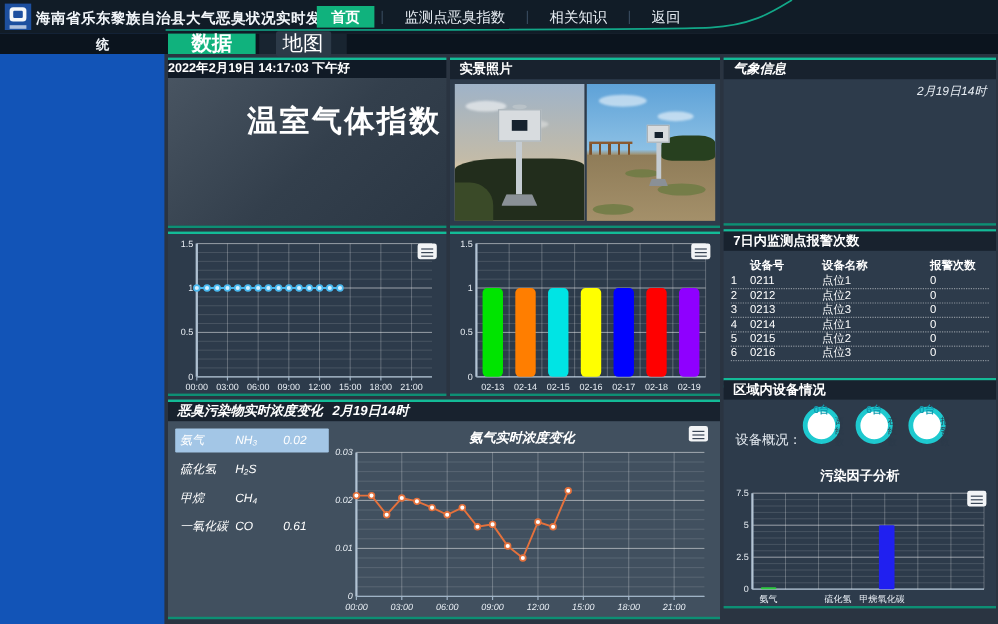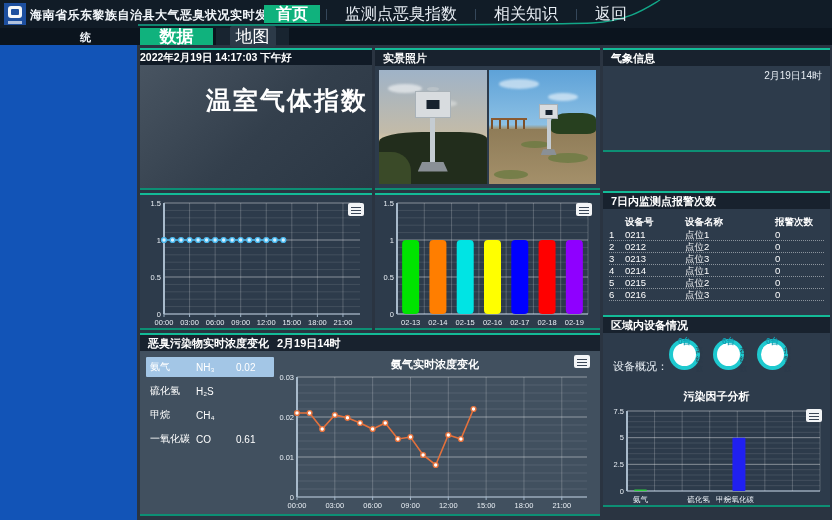--- a/index.html
+++ b/index.html
@@ -9,21 +9,21 @@
 
   
   #header { position:absolute; left:0; top:0; width:832px; height:28px; background:#111c27; z-index:5; }
   #logo { position:absolute; left:4px; top:3px; width:22px; height:22px; background:#1d4f9f; }
   #logo .glyph { position:absolute; left:4px; top:3px; width:14px; height:12px; background:#f5f7f9; border-radius:3px; }
   #logo .glyph i { position:absolute; left:3px; top:3px; width:8px; height:6px; background:#1d4f9f; border-radius:1px; display:block; }
   #logo .sub { position:absolute; left:4px; bottom:1px; width:14px; height:3px; background:rgba(255,255,255,.65); }
   #app-title { position:absolute; left:30px; top:7px; font-size:12px; font-weight:bold; color:#f2f6fa; letter-spacing:.5px; }
   #swoosh { position:absolute; left:0; top:0; width:832px; height:28px; pointer-events:none; }
   #main-nav { position:absolute; left:264px; top:5px; height:18px; display:flex; align-items:center; }
-  .nav-item { height:18px; line-height:18px; padding:0 12px; font-size:16px; color:#e8eef4; cursor:pointer; white-space:nowrap; }
+  .nav-item { height:18px; line-height:18px; padding:0 12px; font-size:12px; color:#e8eef4; cursor:pointer; white-space:nowrap; }
   .nav-item.active { background:#10b27d; color:#fff; font-weight:bold; }
   .nav-sep { width:1px; height:11px; background:#35475a; margin:0 6px; }
 
   
   #row2 { position:absolute; left:0; top:28px; width:832px; height:17px; background:#0b141e; z-index:4; }
   #sidebar { position:absolute; left:0; top:28px; width:137px; height:492px; background:#1254b7; z-index:3; }
   #title-wrap { position:absolute; left:80px; top:30px; font-size:11px; font-weight:bold; color:#f2f6fa; z-index:6; }
   .tab { position:absolute; top:28px; height:17px; line-height:17px; text-align:center; font-size:17px; color:#fff; cursor:pointer; z-index:6; }
   #tab-data { left:140px; width:73px; background:#10b27d; font-weight:bold; }
   #tab-map { left:216px; width:73px; background:#182430; }
@@ -52,35 +52,35 @@
   #photo-right .fence { position:absolute; left:2%; top:42%; width:34%; height:10%; background:
      repeating-linear-gradient(90deg,#7c4f28 0 2px,transparent 2px 8px); border-top:2px solid #8a5a30; }
   .cloud { position:absolute; background:#ffffff; border-radius:50%; opacity:.55; filter:blur(1px); }
   .station { position:absolute; }
   .station .box { position:relative; background:#d8dcdf; border:1px solid #a9b2b8; margin:0 auto; }
   .station .screen { position:absolute; left:50%; top:35%; transform:translateX(-50%); background:#16222e; }
   .station .pole { background:#c5ccd2; margin:0 auto; }
   .station .base { background:#8a9096; margin:0 auto; clip-path:polygon(15% 0,85% 0,100% 100%,0 100%); }
   .station .dish { position:absolute; top:-5px; left:50%; transform:translateX(-50%); width:12px; height:4px; background:#b9c2c8; border-radius:50%; }
 
-  #panel-weather { left:603px; top:48px; width:227px; height:104px; }
+  #panel-weather { left:603px; top:48px; width:227px; height:140px;font-style:italic; }
   #weather-time { text-align:right; padding:3px 8px; font-size:10px; color:#e8eef4; }
 
   #panel-chart1 { left:140px; top:193px; width:232px; height:137px; }
   #panel-chart2 { left:375px; top:193px; width:225px; height:137px; }
   .chart-box { position:absolute; left:0; top:2px; }
 
   #panel-alarms { left:603px; top:191px; width:227px; height:132px; }
   #alarm-table { position:absolute; left:6px; top:22px; width:215px; font-size:9.5px; color:#fff; }
   .al-row { display:flex; height:12px; line-height:12px; align-items:center; }
   .al-row.data { border-bottom:1px dotted rgba(255,255,255,.45); }
   .al-c0 { width:16px; } .al-c1 { width:60px; } .al-c2 { width:90px; } .al-c3 { width:48px; }
   .al-head { font-weight:bold; height:14px; line-height:14px; }
 
-  #panel-pollutant { left:140px; top:333px; width:460px; height:183px; background:#41505f; }
+  #panel-pollutant { left:140px; top:333px; width:460px; height:183px; background:#41505f;font-style:italic; }
   #pollutant-head { display:flex; gap:8px; }
   #pol-table { position:absolute; left:6px; top:22px; width:128px; font-size:10px; color:#fff; }
   .pol-row { display:flex; align-items:center; height:20px; margin-bottom:4px; }
   .pol-row.selected { background:#a3c6e6; border-radius:1px; }
   .pol-c0 { width:50px; padding-left:4px; } .pol-c1 { width:40px; } .pol-c2 { width:34px; }
   #pol-header-row { display:flex; font-weight:bold; margin-bottom:4px; }
   #pol-header-row .unit { display:block; font-weight:normal; font-size:8.5px; color:#cfd8e0; }
   #nh3-title { position:absolute; left:135px; top:22px; width:320px; text-align:center; font-size:11px; font-weight:bold; color:#fff; }
   #nh3-chart { position:absolute; left:133px; top:36px; }
 

